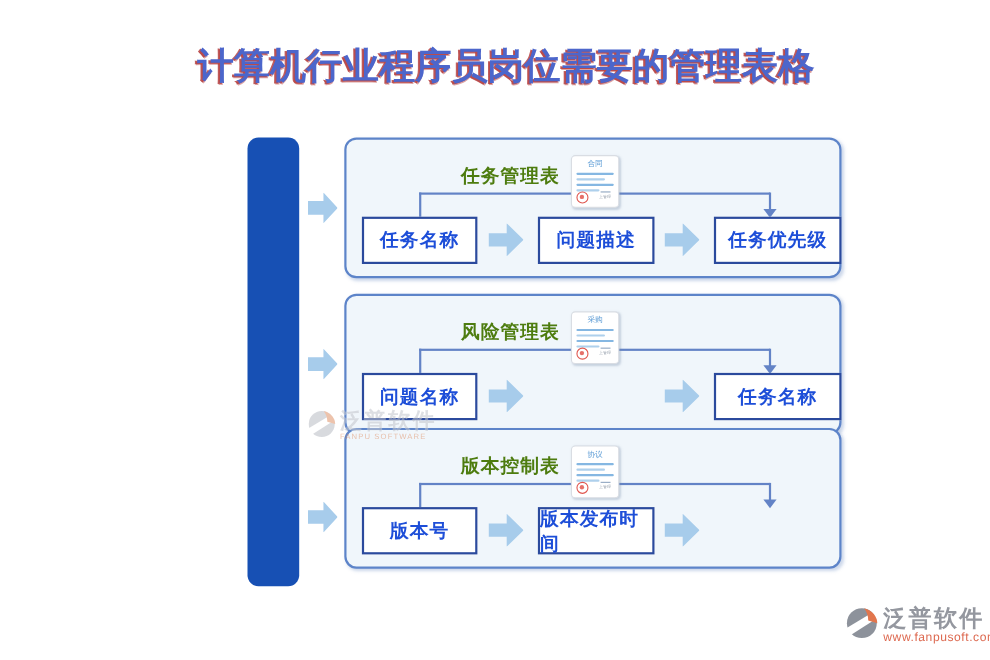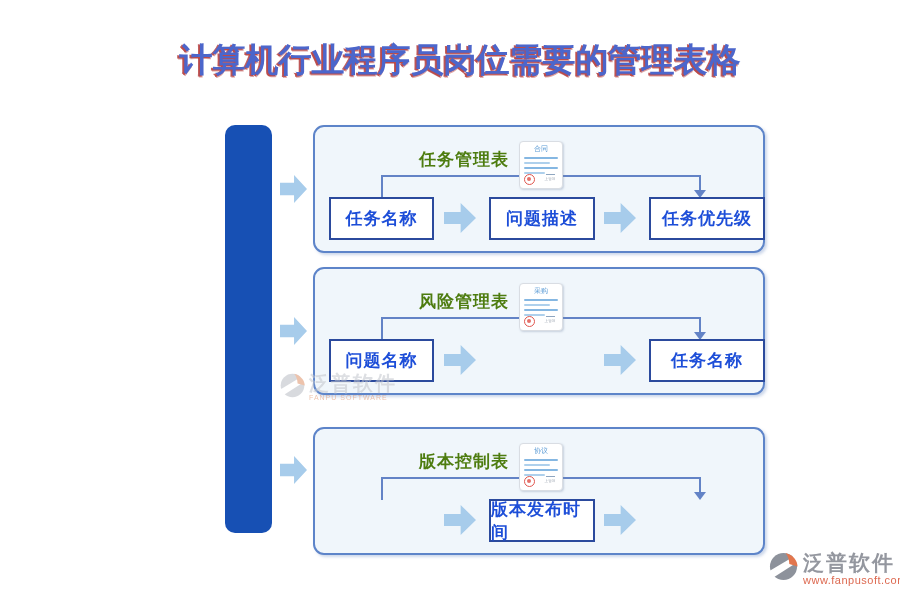--- a/index.html
+++ b/index.html
@@ -27,21 +27,21 @@
     clip-path:polygon(0 28%, 52% 28%, 52% 0, 100% 50%, 52% 100%, 52% 72%, 0 72%);
   }
   .feed-1{ top:175px; } .feed-2{ top:317px; } .feed-3{ top:456px; }
 
   
   .panel{
     position:absolute; left:313px; width:452px; height:128px;
     background:#f0f6fb; border:2px solid #5d84c9; border-radius:11px;
     box-shadow:2px 2px 3px rgba(110,140,195,.35);
   }
-  .panel-1{ top:125px; } .panel-2{ top:267px; } .panel-3{ top:427px;padding-left:36px; }
+  .panel-1{ top:125px; } .panel-2{ top:267px; } .panel-3{ top:389px;padding-left:36px; }
 
   .panel-title{
     position:absolute; left:104px; top:21px;
     font-size:17px; font-weight:bold; color:#4d7c0f; letter-spacing:1px;
   }
 
   
   .conn{ position:absolute; background:#6383c6; }
   .conn-v1{ left:66px;  top:48px; width:2px;  height:23px; }
   .conn-h { left:66px;  top:48px; width:319px; height:2px; }
@@ -187,20 +187,21 @@
       <div class="doc-line dl-3"></div>
       <div class="doc-line dl-4"></div>
       <div class="doc-foot">
         <span class="stamp"></span>
         <span class="doc-caption-wrap">
           <span class="doc-sign-line"></span>
           <span class="doc-caption">上管理</span>
         </span>
       </div>
     </div>
+    <div class="node node-1">版本号</div>
     <div class="chev chev-1"></div>
     <div class="node node-2">版本发布时间</div>
     <div class="chev chev-2"></div>
   </section>
 
   <div class="watermark">
     <svg class="logo-mark" width="27" height="27" viewBox="0 0 32 32">
       <circle cx="16" cy="16" r="14" fill="#b9bcc4"></circle>
       <path d="M1 21 L31 3 L31 11 L6 27 Z" fill="#ffffff"></path>
       <path d="M18 2 C26 4 30.5 10 30.5 16 L22 13.5 C22 9 20.5 5 18 2 Z" fill="#e0936a"></path>

